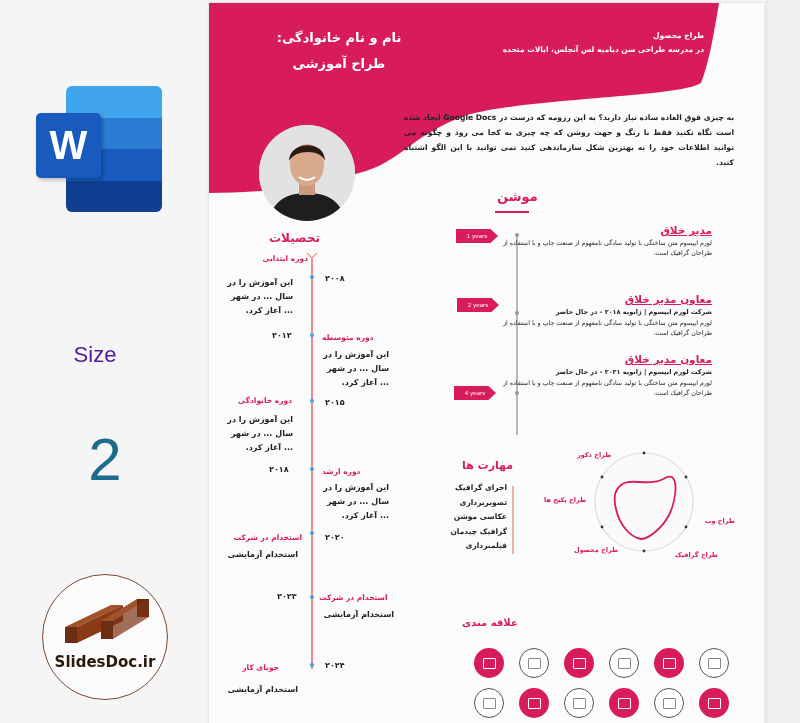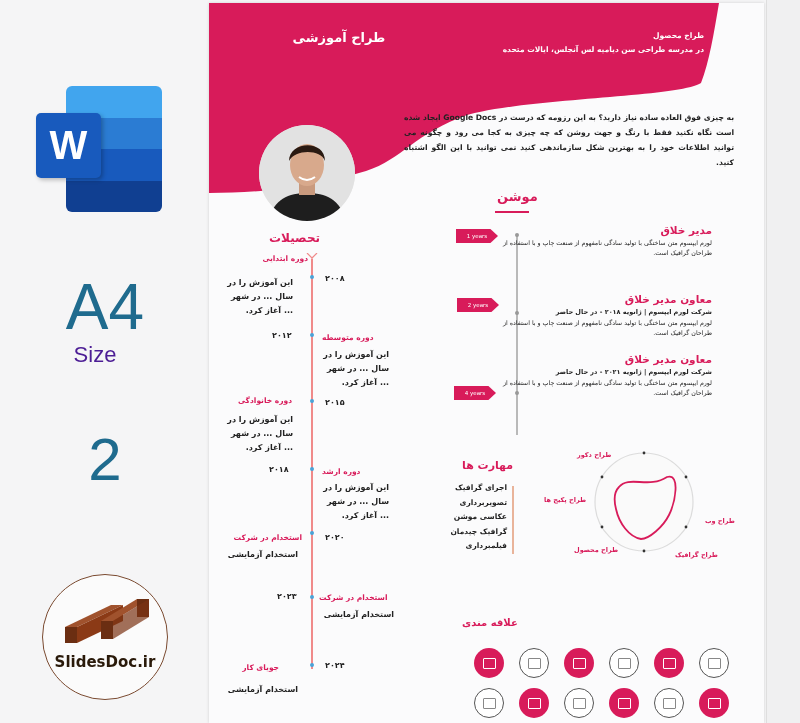--- a/index.html
+++ b/index.html
@@ -36,21 +36,21 @@
   .edu-dot { position: absolute; width: 4px; height: 4px; background: #4aa3d8; border-radius: 50%; }
   .edu-head { position: absolute; color: #d81b5a; font-weight: bold; font-size: 7.5px; text-align: right; }
   .edu-year { position: absolute; color: #222; font-weight: bold; font-size: 8px; }
   .edu-text { position: absolute; color: #222; font-weight: bold; font-size: 8px; line-height: 14px; text-align: right; width: 70px; }
 
   
   .exp-line { position: absolute; left: 307px; top: 232px; width: 1.5px; height: 200px; background: #b9b9b9; }
   .exp-dot { position: absolute; width: 4px; height: 4px; background: #999; border-radius: 50%; }
   .exp-tag { position: absolute; width: 42px; height: 14px; background: #d81b5a; color: #fff; font-size: 5.5px; line-height: 14px; text-align: center; direction: ltr; clip-path: polygon(0 0, 82% 0, 100% 50%, 82% 100%, 0 100%); }
   .exp-item { position: absolute; right: 52px; width: 220px; text-align: right; }
-  .exp-role { color: #d81b5a; font-weight: bold; font-size: 10.5px; line-height: 16px; }
+  .exp-role { color: #d81b5a; font-weight: bold; font-size: 10.5px; line-height: 16px; text-decoration: underline; }
   .exp-company { color: #222; font-size: 6.5px; font-weight: bold; line-height: 11px; }
   .exp-desc { color: #222; font-size: 6.3px; line-height: 10px; }
 
   
   .skills-list { position: absolute; left: 238px; top: 478px; width: 60px; text-align: right; color: #222; font-weight: bold; font-size: 7.5px; line-height: 14.5px; }
   .skills-bar { position: absolute; left: 303px; top: 483px; width: 1.5px; height: 68px; background: #e9b49a; }
   .radar { position: absolute; left: 380px; top: 444px; width: 110px; height: 110px; }
   .radar-label { position: absolute; color: #d81b5a; font-weight: bold; font-size: 6.5px; white-space: nowrap; text-align: right; }
 
   
@@ -71,21 +71,20 @@
   <div class="promo">
     <div class="word-icon">
       <div class="word-back">
         <div style="background:#41a5ee"></div>
         <div style="background:#2b7cd3"></div>
         <div style="background:#185abd"></div>
         <div style="background:#103f91"></div>
       </div>
       <div class="word-front">W</div>
     </div>
-    <div class="a4">A4</div>
     <div class="size-lbl">Size</div>
     <div class="two">2</div>
     <div class="logo">
       <svg width="126" height="80" viewBox="0 0 126 80" style="position:absolute;left:0;top:0">
         <polygon points="22,52 68,30 80,30 34,52" fill="#a0522d"></polygon>
         <polygon points="22,52 34,52 34,68 22,68" fill="#6b2e12"></polygon>
         <polygon points="34,52 80,30 80,46 34,68" fill="#8b3a16"></polygon>
         <polygon points="58,46 94,24 106,24 70,46" fill="#a0522d"></polygon>
         <polygon points="94,24 106,24 106,42 94,42" fill="#6b2e12"></polygon>
         <polygon points="70,46 106,24 106,42 70,64" fill="#7a3314" opacity="0.7"></polygon>
@@ -94,20 +93,21 @@
       <div class="logo-text">SlidesDoc.ir</div>
     </div>
   </div>
 
   <div class="page">
     <svg class="header-shape" viewBox="0 0 555 200" preserveAspectRatio="none">
       <path d="M0,0 L510,0 C505,30 500,60 492,80 C470,95 300,95 250,115 C200,135 190,160 150,170 C100,185 50,190 0,190 Z" fill="#d81b5a"></path>
     </svg>
 
     <div class="name-title">
+      <div>نام و نام خانوادگی:</div>
       <div>طراح آموزشی</div>
     </div>
     <div class="job">
       <div>طراح محصول</div>
       <div>در مدرسه طراحی سن دیامیه لس آنجلس، ایالات متحده</div>
     </div>
 
     <div class="intro">به چیزی فوق العاده ساده نیاز دارید؟ به این رزومه که درست در Google Docs ایجاد شده است نگاه نکنید فقط با رنگ و جهت روشن که چه چیزی به کجا می رود و چگونه می توانید اطلاعات خود را به بهترین شکل سازماندهی کنید نمی توانید با این الگو اشتباه کنید.</div>
 
     <div class="photo">

